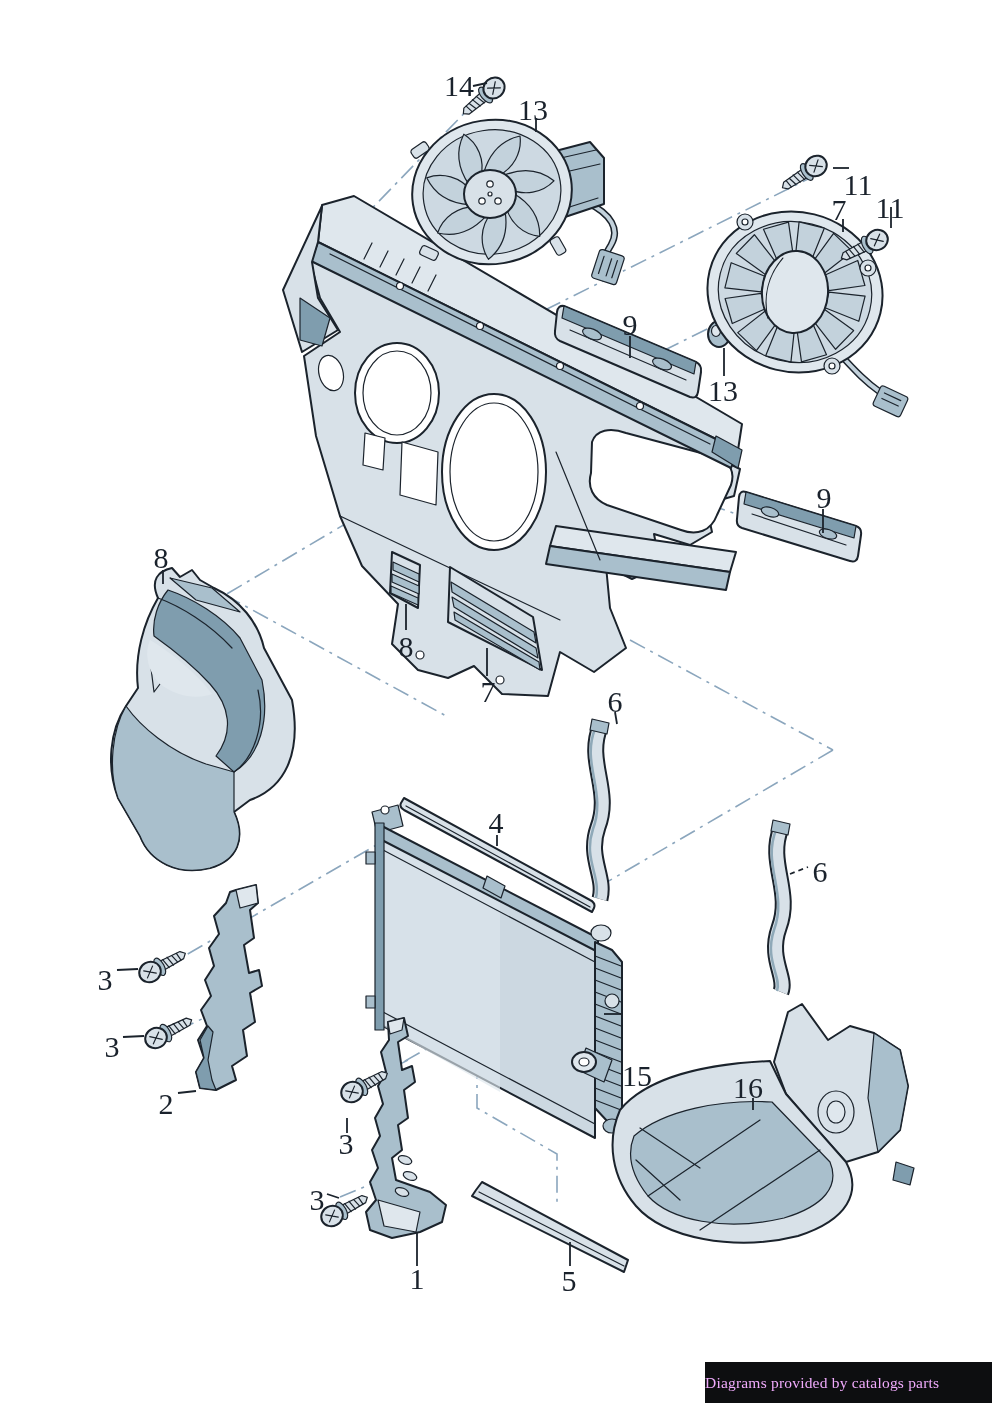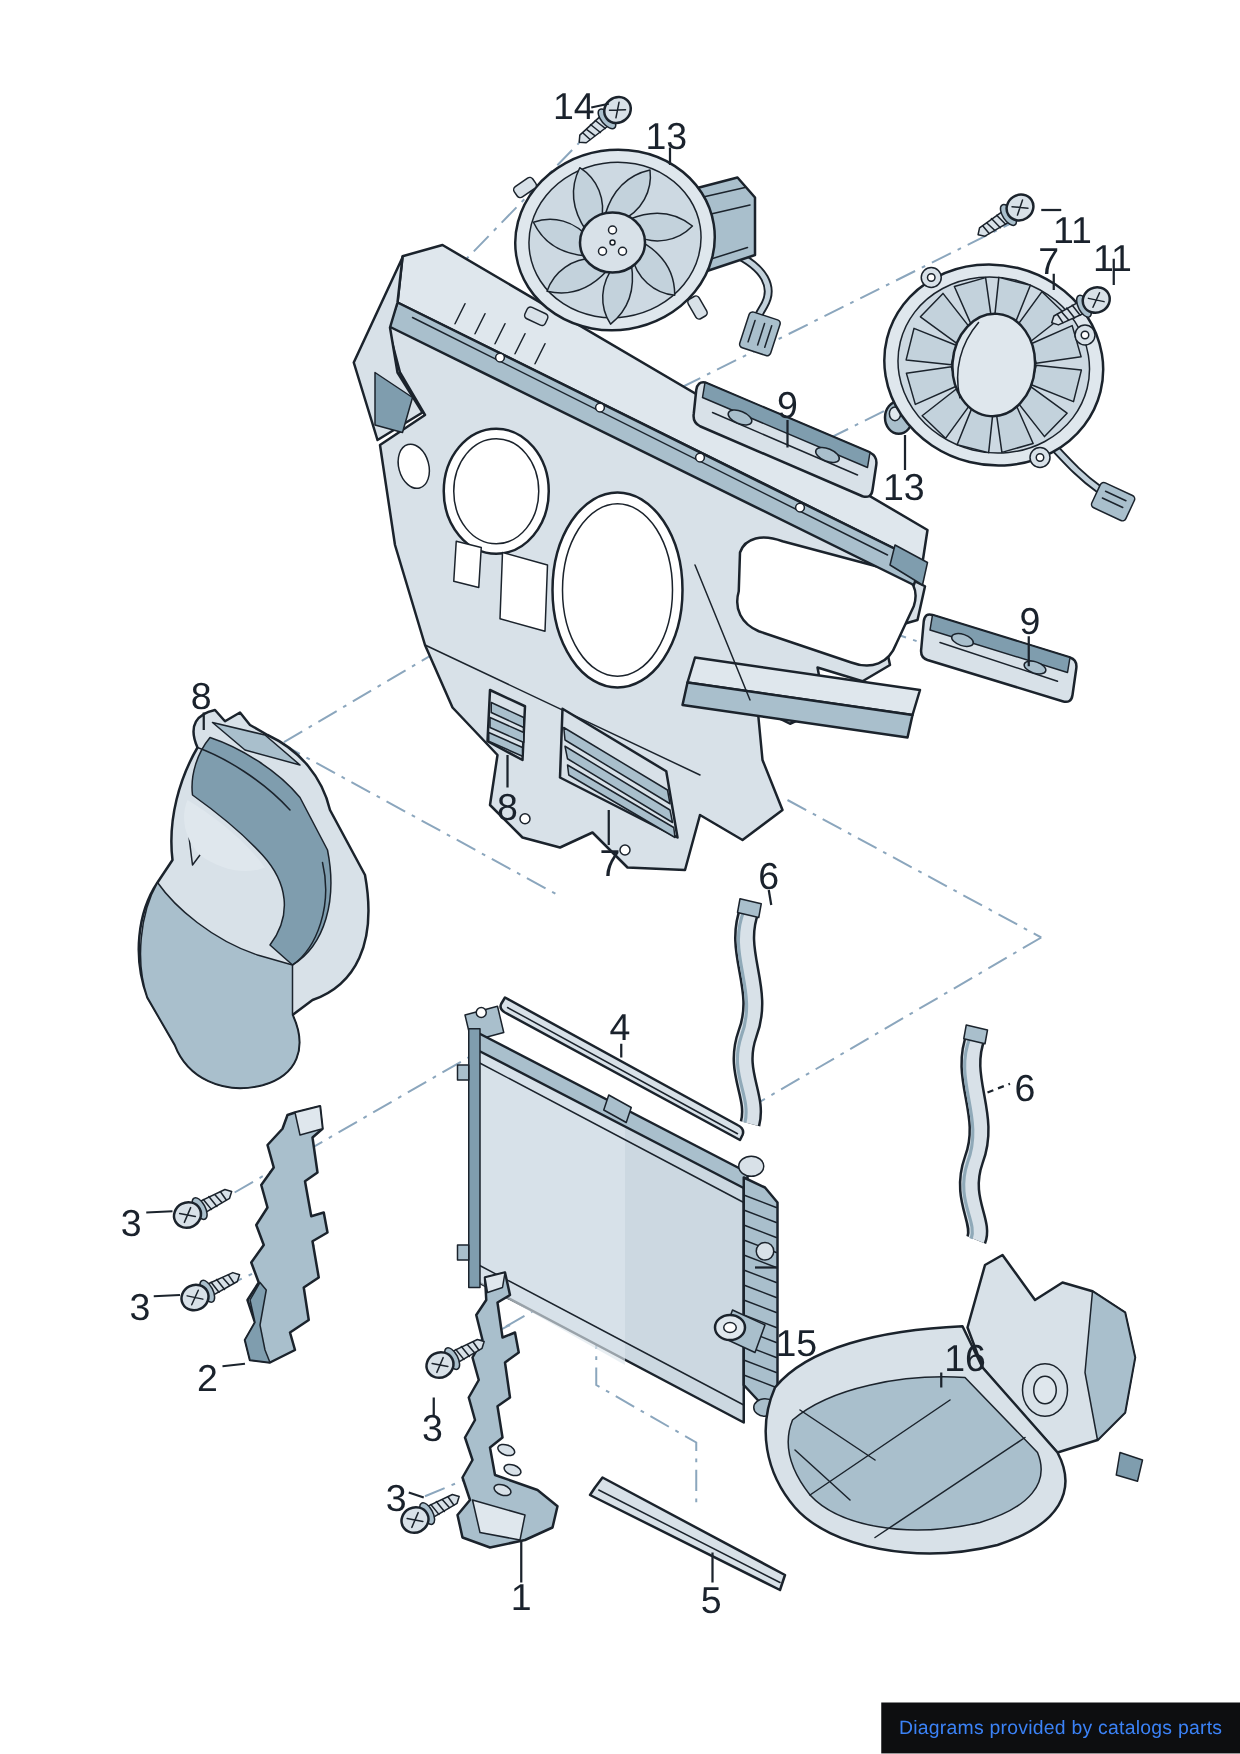--- a/index.html
+++ b/index.html
@@ -1,34 +1,34 @@
 <!DOCTYPE html>
 <html><head>
 <meta charset="utf-8">
 <style>
   html,body{margin:0;padding:0;background:#ffffff;}
   .stage{position:relative;width:992px;height:1403px;background:#ffffff;overflow:hidden;
-         font-family:Liberation Sans, sans-serif;}
+         font-family:Liberation Serif, serif;}
   .art{position:absolute;left:0;top:0;}
   
   .ol{stroke:#1b232c;stroke-width:2;stroke-linejoin:round;stroke-linecap:round;}
   .thin{stroke-width:1.2;}
   .none{fill:none;}
   .fl{fill:#d8e1e8;}   
   .fll{fill:#dfe7ed;}  
   .fm{fill:#a9bfcc;}   
   .fd{fill:#7f9dae;}   
   .fc{fill:#c3d2dc;}   
   .fw{fill:#ffffff;}
   .dash{stroke:#8ba6bd;stroke-width:1.6;fill:none;stroke-dasharray:17 6 3 6;}
   .ptr{stroke:#1b232c;stroke-width:1.8;fill:none;}
   .callout{position:absolute;transform:translate(-50%,-50%);font-size:30px;color:#1a222c;
            line-height:1;white-space:nowrap;}
   .footer{position:absolute;left:705px;top:1362px;width:287px;height:41px;background:#0d0e10;
-          color:#3b82f6;display:flex;align-items:center;justify-content:center;
+          color:#f0abfc;display:flex;align-items:center;
           font-size:15.5px;letter-spacing:.2px;}
 </style>
 </head>
 <body>
 
 <div class="stage">
 
 <svg class="art" width="992" height="1403" viewBox="0 0 992 1403">
   <defs>
     <g id="screw">
@@ -347,21 +347,21 @@
 <div class="callout" style="left:161px;top:558px">8</div>
 <div class="callout" style="left:406px;top:647px">8</div>
 <div class="callout" style="left:488px;top:692px">7</div>
 <div class="callout" style="left:615px;top:702px">6</div>
 <div class="callout" style="left:496px;top:823px">4</div>
 <div class="callout" style="left:820px;top:872px">6</div>
 <div class="callout" style="left:105px;top:980px">3</div>
 <div class="callout" style="left:112px;top:1047px">3</div>
 <div class="callout" style="left:166px;top:1104px">2</div>
 <div class="callout" style="left:637px;top:1076px">15</div>
-<div class="callout" style="left:772px;top:1088px">16</div>
+<div class="callout" style="left:748px;top:1088px">16</div>
 <div class="callout" style="left:346px;top:1144px">3</div>
 <div class="callout" style="left:317px;top:1200px">3</div>
 <div class="callout" style="left:417px;top:1279px">1</div>
 <div class="callout" style="left:569px;top:1281px">5</div>
 
 <div class="footer">
   <span>Diagrams provided by catalogs parts</span>
 </div>
 
 </div>

